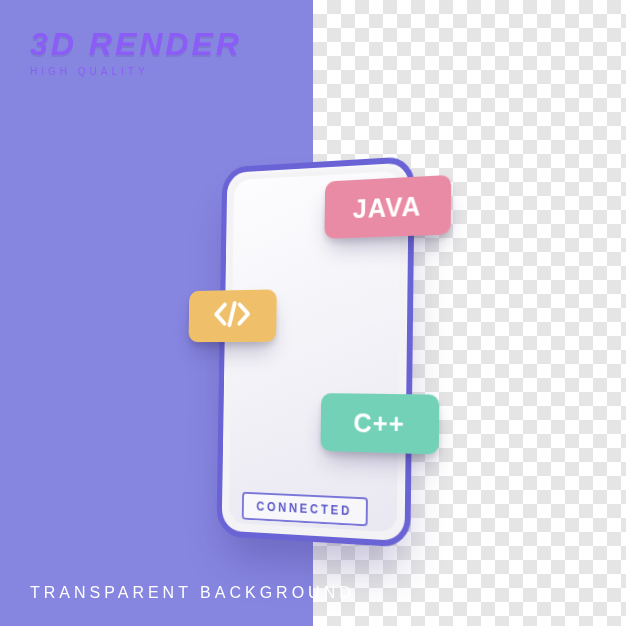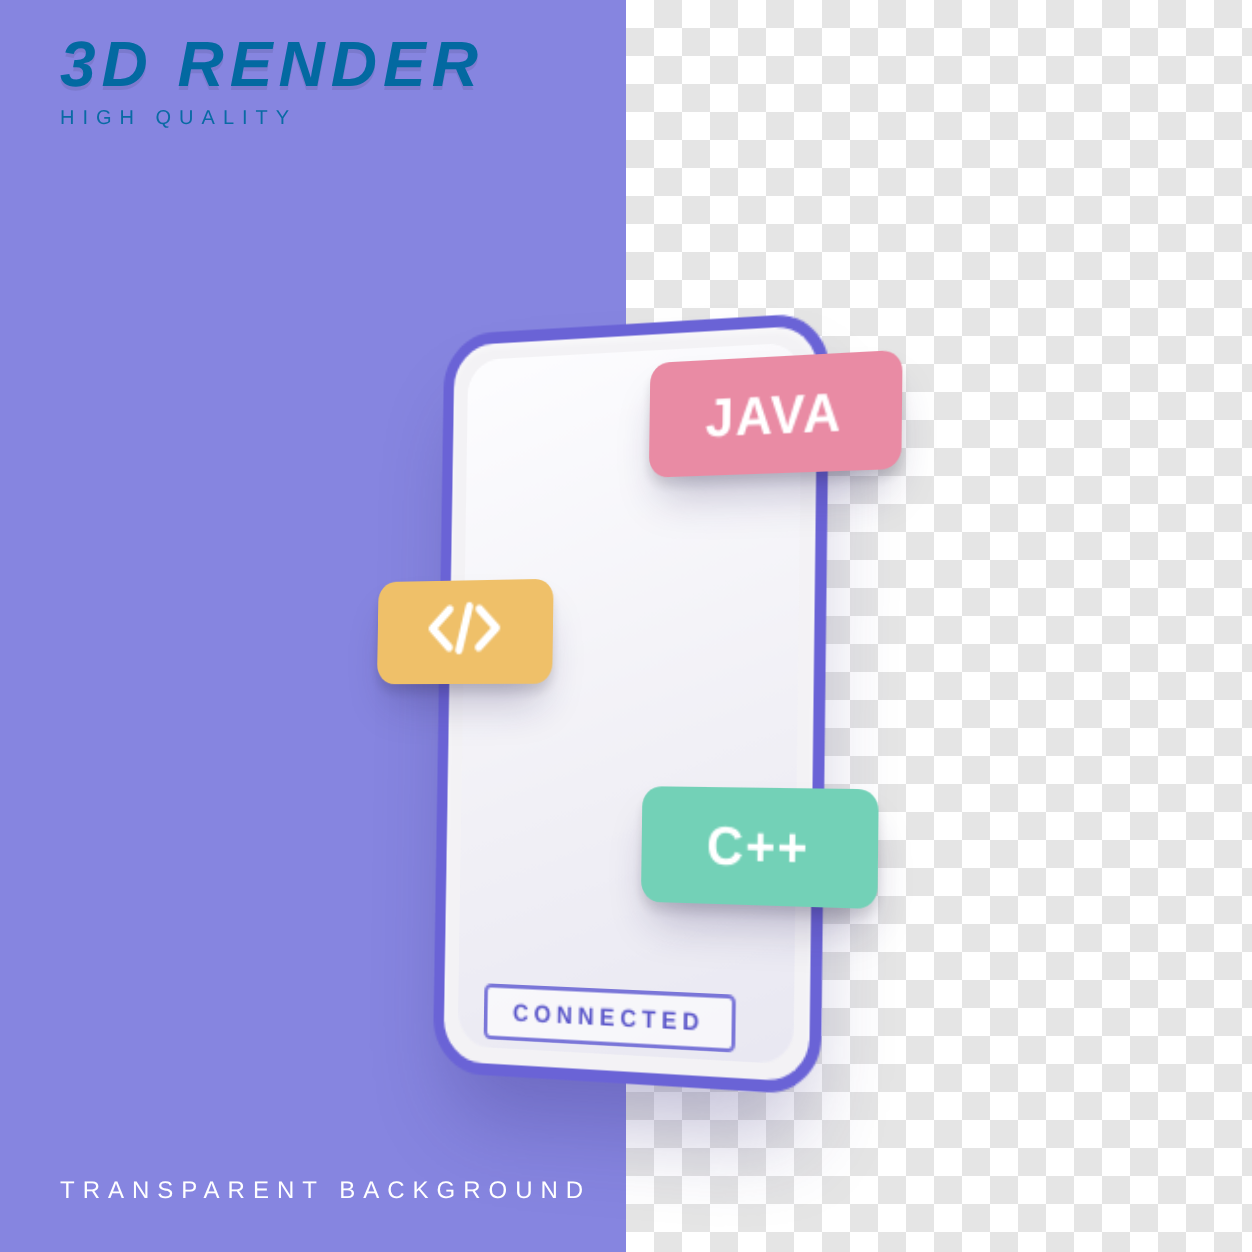--- a/index.html
+++ b/index.html
@@ -6,24 +6,24 @@
 body{width:626px;height:626px;font-family:Arial,Helvetica,sans-serif;overflow:hidden;position:relative}
 .bg-left{position:absolute;left:0;top:0;width:313px;height:626px;background:#8685e0}
 .bg-right{position:absolute;right:0;top:0;width:313px;height:626px;background-image:
   linear-gradient(45deg,#e5e5e5 25%,transparent 25%),
   linear-gradient(-45deg,#e5e5e5 25%,transparent 25%),
   linear-gradient(45deg,transparent 75%,#e5e5e5 75%),
   linear-gradient(-45deg,transparent 75%,#e5e5e5 75%);
   background-size:28px 28px;
   background-position:0 0,0 14px,14px -14px,-14px 0;
   background-color:#fff}
-.header{position:absolute;left:30px;top:16px;color:#0369a1}
+.header{position:absolute;left:30px;top:28px;color:#8b5cf6}
 .title{font-size:32px;font-weight:900;font-style:italic;letter-spacing:3px;line-height:1;text-shadow:0 2px 0 rgba(0,0,0,0.08)}
 .subtitle{font-size:10px;letter-spacing:4px;margin-top:6px;font-weight:400;opacity:.95}
-.footer{position:absolute;left:30px;bottom:24px;color:#fff;font-size:12px;letter-spacing:4px}
+.footer{position:absolute;left:30px;bottom:24px;color:#fff;font-size:16px;letter-spacing:4px}
 
 .scene{position:absolute;left:50%;top:56%;transform:translate(-50%,-50%);perspective:1400px;perspective-origin:40% 50%}
 .phone{position:relative;width:210px;height:380px;transform:rotateY(-24deg) rotateX(2deg);transform-style:preserve-3d}
 .phone-body{position:absolute;inset:0;background:#f3f2f5;border-radius:28px;border:6px solid #6a63d6;box-shadow:0 30px 45px -10px rgba(50,40,120,.30),inset 0 2px 4px rgba(255,255,255,.6)}
 .phone-screen{position:absolute;inset:14px;background:linear-gradient(160deg,#fdfdff 0%,#f1f0f6 60%,#e9e8f2 100%);border-radius:18px}
 
 .badge{position:absolute;border-radius:10px;display:flex;align-items:center;justify-content:center;font-weight:900;color:#fff;letter-spacing:1px;box-shadow:0 14px 22px -6px rgba(40,30,90,.28),0 4px 6px rgba(0,0,0,.12);transform-style:preserve-3d}
 .badge-java{background:#e98ba4;width:128px;height:56px;font-size:26px;top:26px;right:-48px;transform:translateZ(34px)}
 .badge-code{background:#efc069;width:98px;height:52px;top:130px;left:-20px;transform:translateZ(30px)}
 .badge-code svg{width:44px;height:28px}

